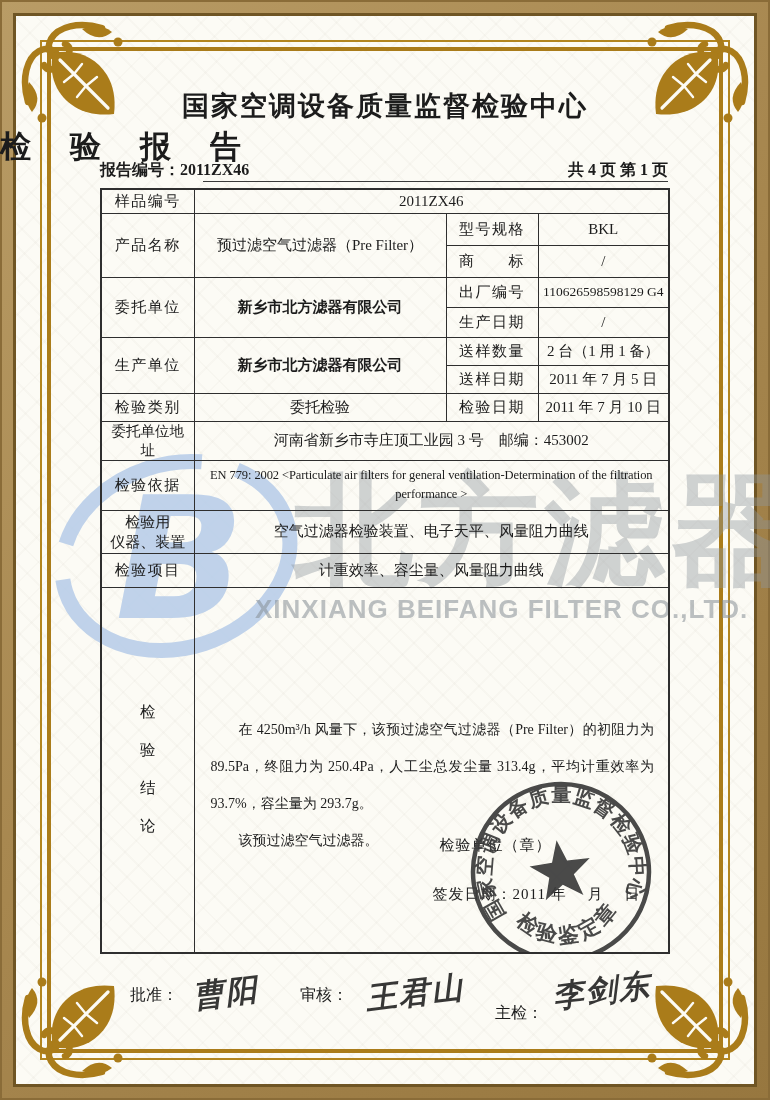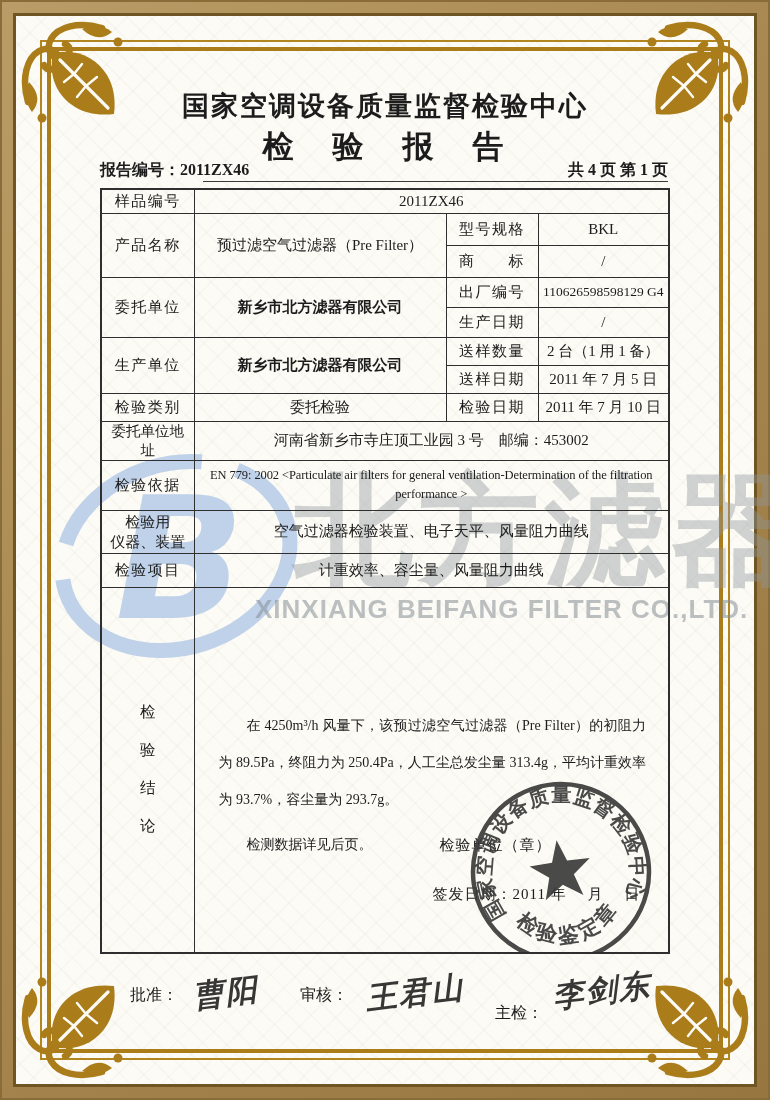--- a/index.html
+++ b/index.html
@@ -34,21 +34,21 @@
   }
   .wm-en{
     position:absolute; left:255px; top:594px; width:490px; text-align:center;
     font-family:"Liberation Sans", sans-serif; font-weight:bold;
     font-size:26px; letter-spacing:1px; color:#878f96; opacity:.55; white-space:nowrap;
   }
 
   
   .center-name{position:absolute; left:0; top:88px; width:100%; text-align:center;
     font-size:27px; font-weight:bold; letter-spacing:2px;}
-  .doc-title{position:absolute; left:0; top:126px; width:100%; text-align:center;
+  .doc-title{position:absolute; left:0; top:126px; width:100%; 
     font-size:31px; font-weight:bold; letter-spacing:4px;}
   .report-line{position:absolute; left:100px; top:160px; width:568px; height:22px; font-size:16px; font-weight:bold;text-align:right;}
   .report-no{position:absolute; left:0; top:0; white-space:nowrap;}
   .pagination{position:absolute; right:0; top:0; white-space:nowrap;}
   .report-underline{position:absolute; left:203px; top:181px; width:465px; height:0; border-top:1.6px solid #3a3a3a;}
 
   
   table.report{
     position:absolute; left:100px; top:188px; width:568px;
     border-collapse:collapse; table-layout:fixed;
@@ -64,21 +64,21 @@
   .h26{height:24px}.h34{height:32px}.h32{height:30px}.h30{height:28px}.h36{height:34px}
   .h46{height:43px}.h53{height:50px}
   .basis-cell{font-size:12.5px; letter-spacing:-.1px; line-height:1.55; padding:2px 2px;}
   .two-line div{line-height:20px;}
 
   
   td.concl-lbl{vertical-align:middle;}
   .vlabel{display:flex; flex-direction:column; align-items:center; gap:17px; font-size:15.5px; letter-spacing:0;}
   td.concl-cell{position:relative; height:364px; vertical-align:top; text-align:left;}
   .concl-text{padding:30px 10px 0 12px; font-size:14px; line-height:37px; text-align:justify;}
-  .concl-text p{margin:8px; text-indent:2em;}
+  .concl-text p{margin:0; text-indent:2em;}
   .seal-unit-line{position:absolute; left:245px; top:248px; font-size:15px; letter-spacing:1px; white-space:nowrap;}
   .issue-date-line{position:absolute; left:238px; top:297px; font-size:15px; letter-spacing:1px; white-space:nowrap;}
   .stamp{position:absolute; left:270px; top:188px; width:192px; height:192px; transform:rotate(-8deg); opacity:.92;}
 
   
   .sig-row{position:absolute; left:0; top:0; width:770px; height:1100px; pointer-events:none;}
   .sig-label{position:absolute; font-size:16px; font-weight:normal; white-space:nowrap;}
   .sig-name{
     position:absolute; font-size:31px; font-weight:bold; white-space:nowrap;
     transform:rotate(-7deg) skewX(-14deg); opacity:.88; letter-spacing:2px;
@@ -220,21 +220,21 @@
         <div class="vlabel">
           <span>检</span>
           <span>验</span>
           <span>结</span>
           <span>论</span>
         </div>
       </td>
       <td colspan="3" class="concl-cell">
         <div class="concl-text">
           <p>在 4250m³/h 风量下，该预过滤空气过滤器（Pre Filter）的初阻力为 89.5Pa，终阻力为 250.4Pa，人工尘总发尘量 313.4g，平均计重效率为 93.7%，容尘量为 293.7g。</p>
-          <p>检测数据详见后页。</p>
+          <p>该预过滤空气过滤器。</p>
         </div>
         <div class="seal-unit-line">检验单位（章）</div>
         <div class="issue-date-line">签发日期：2011 年　 月　 日</div>
         <svg class="stamp" viewBox="0 0 192 192">
           <defs>
             <path id="ringpath" d="M39,136 A70,70 0 1 1 153,136"></path>
             <path id="botpath" d="M46,142 A64,64 0 0 0 146,142"></path>
           </defs>
           <circle cx="96" cy="96" r="88" fill="none" stroke="#3b3b3b" stroke-width="4.5"></circle>
           <polygon fill="#3b3b3b" points="96,64 103.6,85.5 126.4,86.1 108.4,100 115,121.9 96,109 77,121.9 83.6,100 65.6,86.1 88.4,85.5"></polygon>

